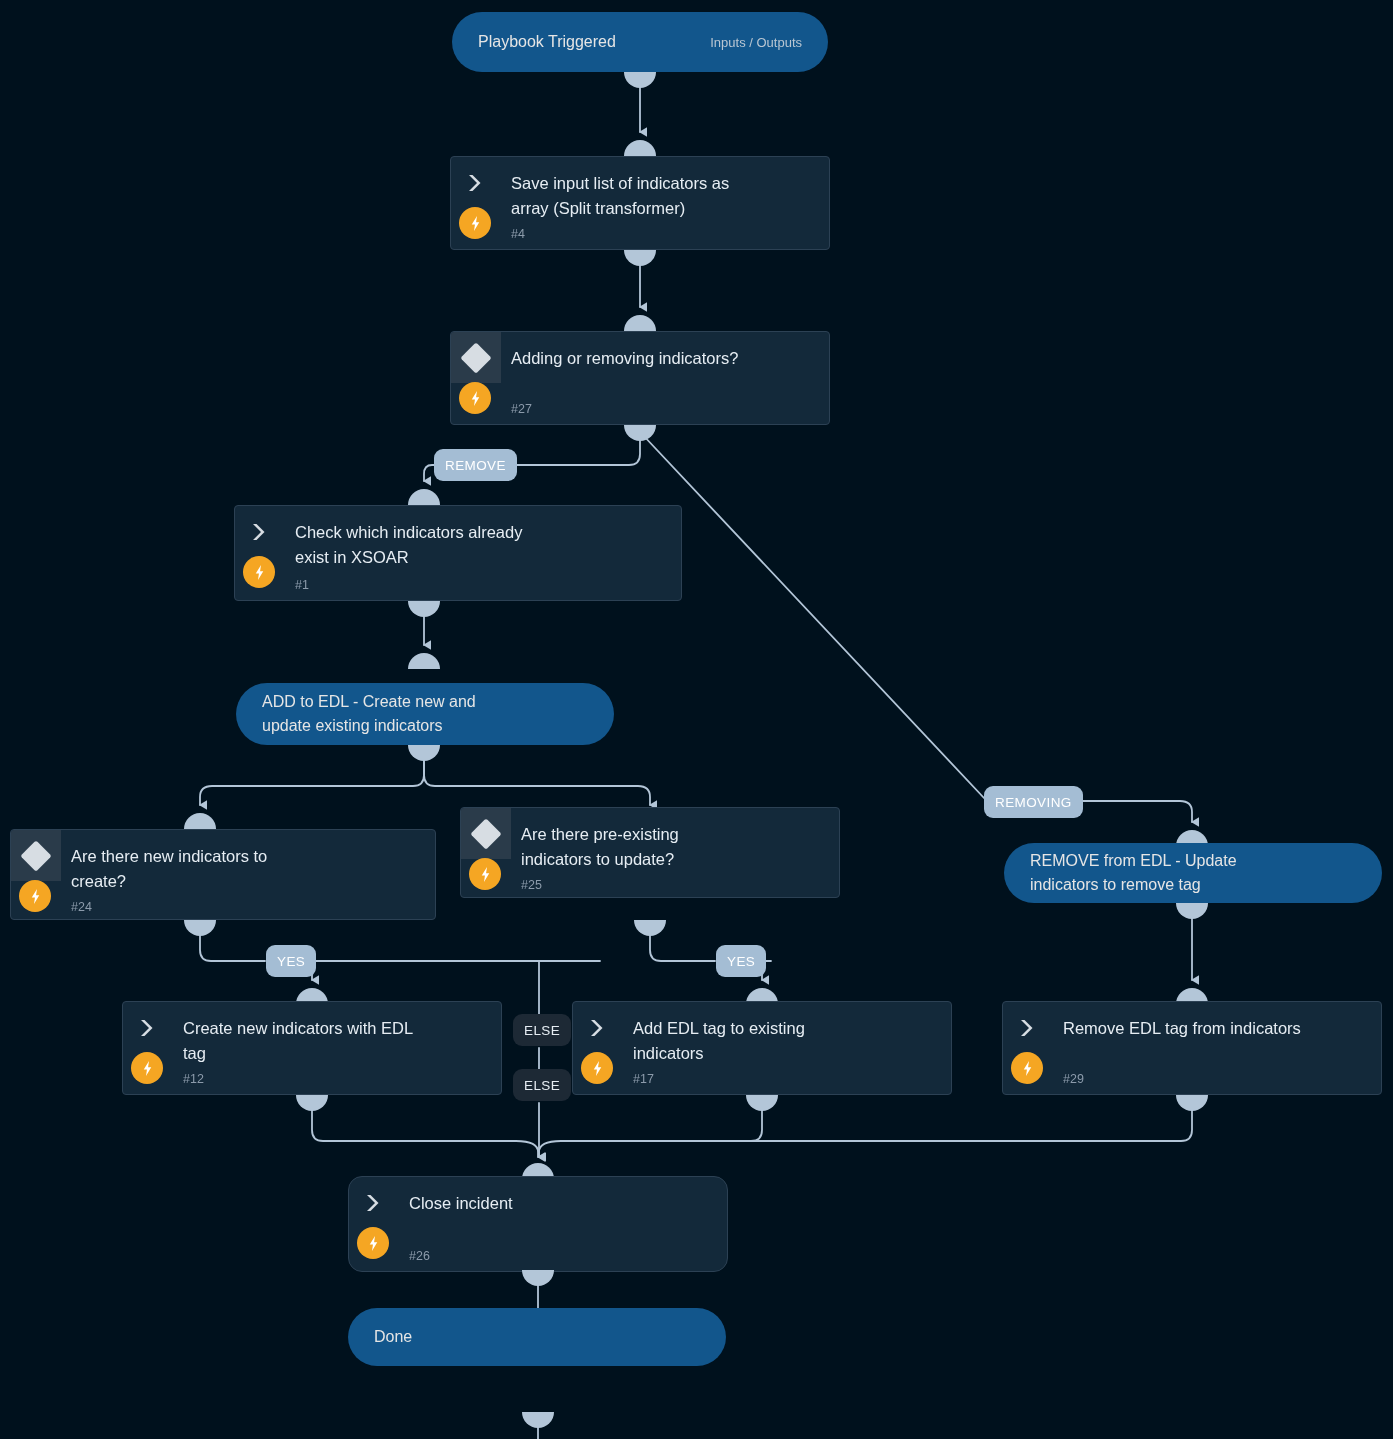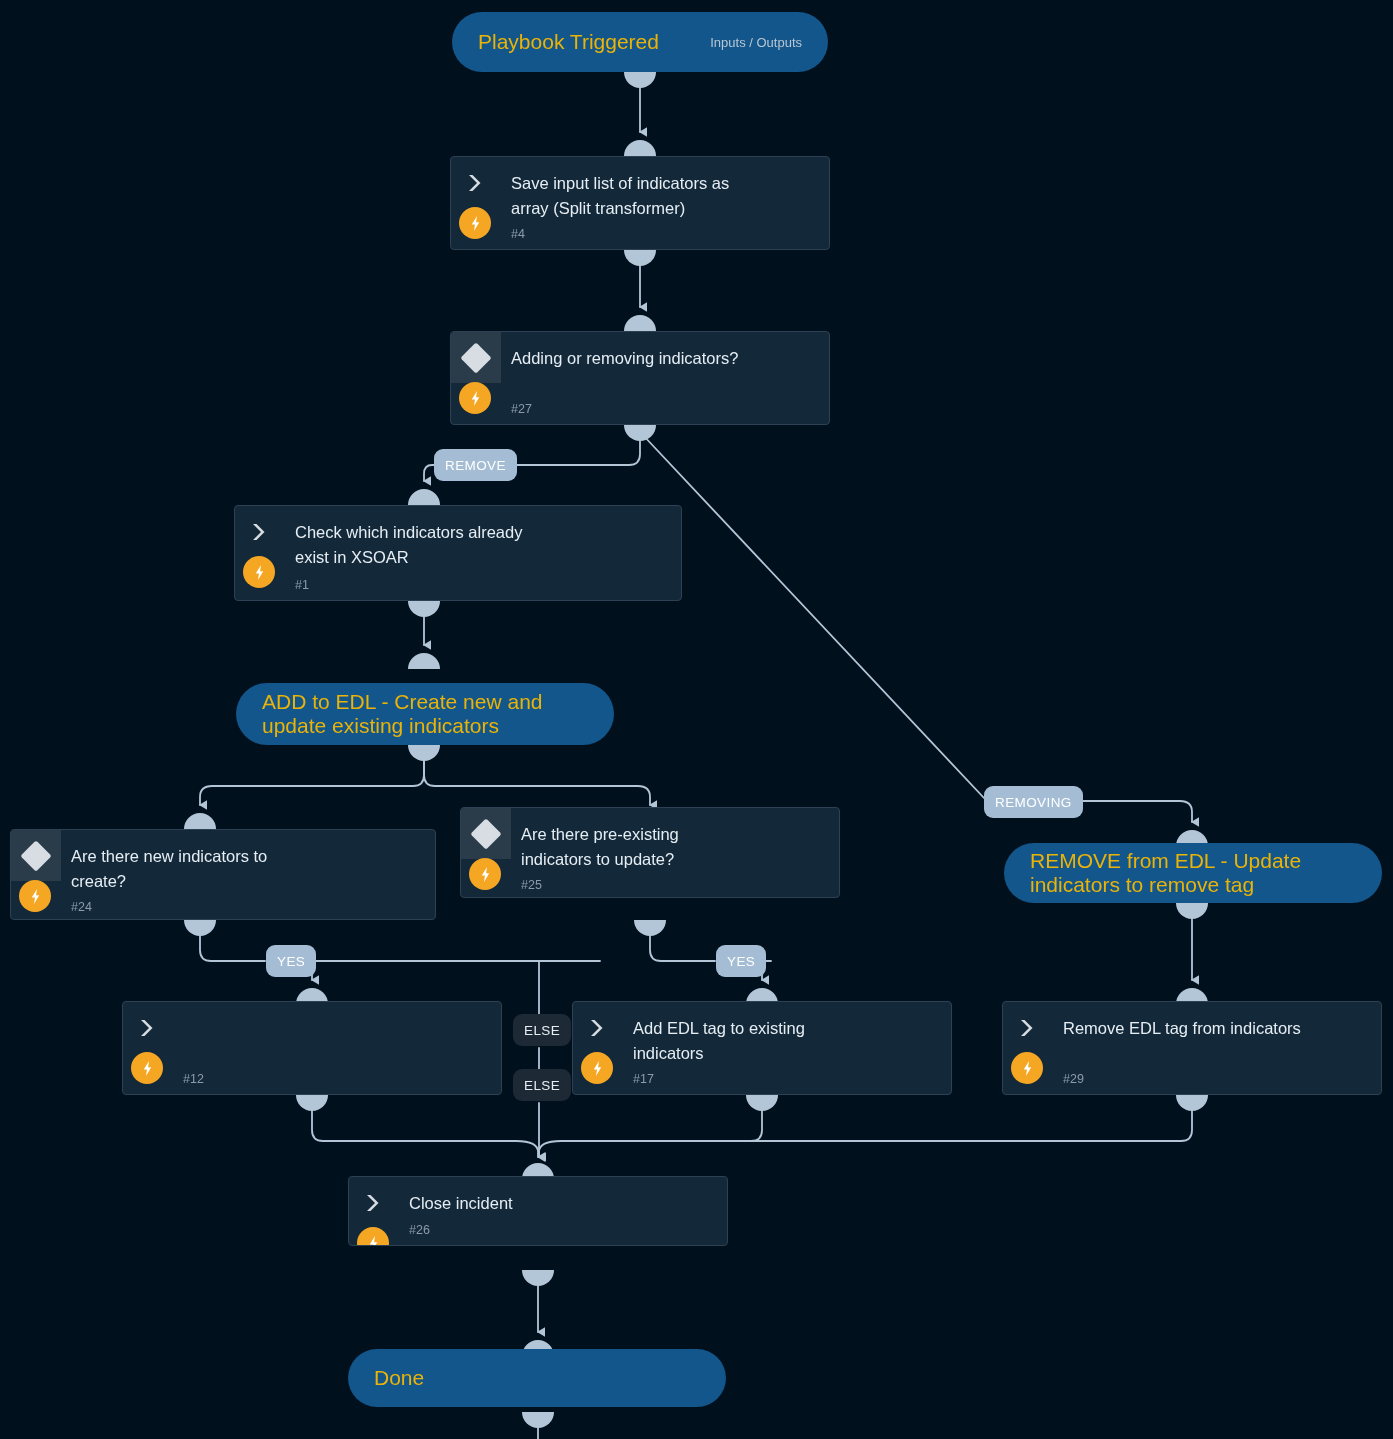--- a/index.html
+++ b/index.html
@@ -30,23 +30,23 @@
   
   .pill{
     background:#12568c;
     border-radius:40px;
     display:flex;
     align-items:center;
     padding:0 26px;
     color:#ffffff;
   }
   .pill .pill-title{
-    font-size:21px;
+    font-size:16px;
     line-height:24px;
-    color:#eab308;
+    color:#e5e5e5;
     white-space:pre-line;
     flex:1 1 auto;
   }
   .pill .pill-sub{
     font-size:13px;
     color:#b9c6d2;
     margin-left:16px;
     white-space:nowrap;
     flex:0 0 auto;
   }
@@ -348,20 +348,22 @@
             <path d="M3,2 L11,10 L3,18 L6.5,18 L14.5,10 L6.5,2 Z" fill="#d7dde3"></path>
           </svg>
       </div>
       <div class="bolt">
         <svg viewBox="0 0 10 16">
             <path d="M6.6,0 L1,9 L4.4,9 L3.4,16 L9,6.6 L5.6,6.6 Z" fill="#ffffff"></path>
           </svg>
       </div>
     </div>
     <div class="body">
+      <div class="title">Create new indicators with EDL
+tag</div>
       <div class="num">#12</div>
     </div>
   </div>
   <div class="port out" style="left:296px; top:1095px;"></div>
 
   <div class="port in" style="left:746px; top:988px;"></div>
   <div class="node card" style="left:572px; top:1001px; width:380px; height:94px;">
     <div class="rail">
       <div class="rail-icon">
         <svg class="chev" viewBox="0 0 20 20">
@@ -397,39 +399,39 @@
       </div>
     </div>
     <div class="body">
       <div class="title">Remove EDL tag from indicators</div>
       <div class="num">#29</div>
     </div>
   </div>
   <div class="port out" style="left:1176px; top:1095px;"></div>
 
   <div class="port in" style="left:522px; top:1163px;"></div>
-  <div class="node card" style="left:348px; top:1176px; width:380px; height:70px;">
+  <div class="node card" style="left:348px; top:1176px; width:380px; height:96px;border-radius:14px;">
     <div class="rail">
       <div class="rail-icon">
         <svg class="chev" viewBox="0 0 20 20">
             <path d="M3,2 L11,10 L3,18 L6.5,18 L14.5,10 L6.5,2 Z" fill="#d7dde3"></path>
           </svg>
       </div>
       <div class="bolt">
         <svg viewBox="0 0 10 16">
             <path d="M6.6,0 L1,9 L4.4,9 L3.4,16 L9,6.6 L5.6,6.6 Z" fill="#ffffff"></path>
           </svg>
       </div>
     </div>
     <div class="body">
       <div class="title">Close incident</div>
       <div class="num">#26</div>
     </div>
   </div>
   <div class="port out" style="left:522px; top:1270px;"></div>
 
   <div class="port in" style="left:522px; top:1340px;"></div>
-  <div class="node pill" style="left:348px; top:1349px; width:378px; height:58px;justify-content:center;">
+  <div class="node pill" style="left:348px; top:1308px; width:378px; height:58px;justify-content:center;">
     <span class="pill-title">Done</span>
   </div>
   <div class="port out" style="left:522px; top:1412px;"></div>
 
 </div>
 
 </body></html>

